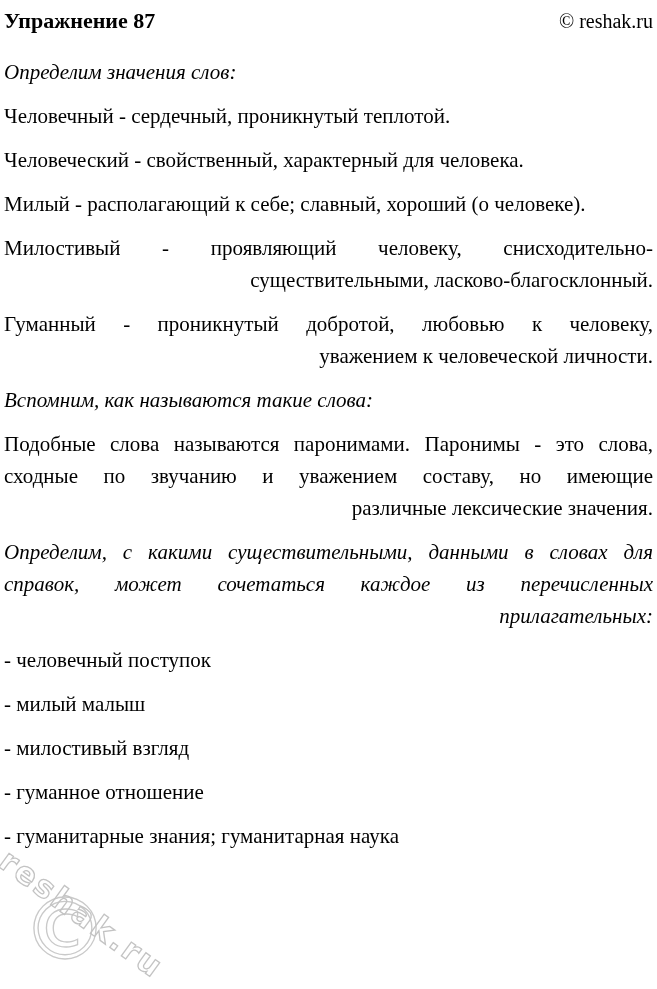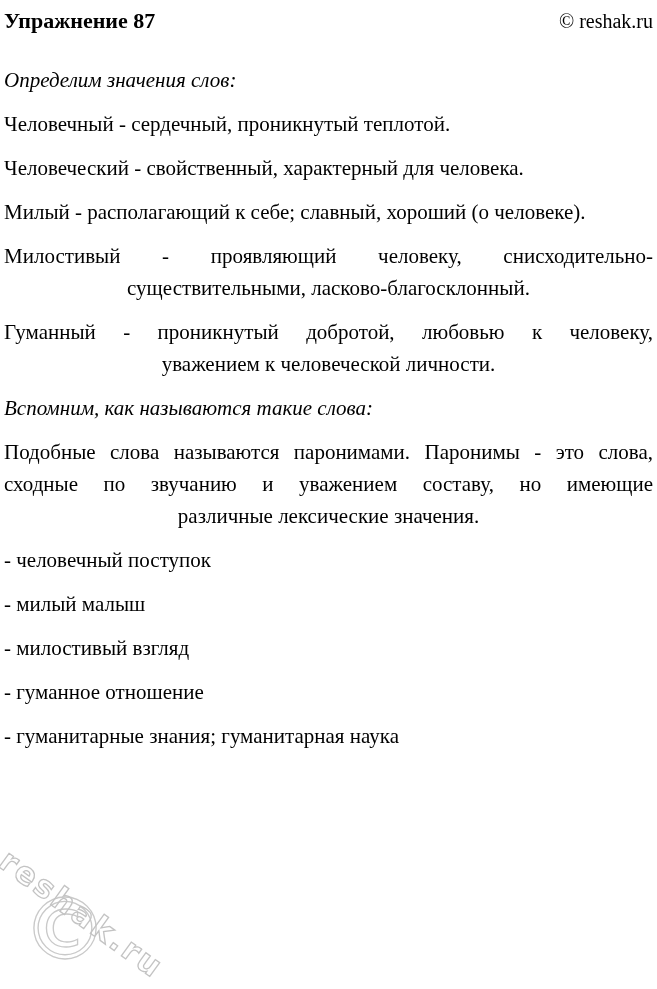--- a/index.html
+++ b/index.html
@@ -17,38 +17,38 @@
   }
   .page {
     position: relative;
     z-index: 1;
     padding: 7px 4px 0 4px;
   }
   .header {
     display: flex;
     justify-content: space-between;
     align-items: flex-start;
-    margin-bottom: 29px;
+    margin-bottom: 21px;
   }
   .title {
     font-size: 22px;
     font-weight: 700;
     line-height: 28px;
   }
   .credit {
     font-size: 20px;
     line-height: 28px;
   }
   .para {
     margin: 0 0 12px 0;
     font-size: 21px;
     line-height: 32px;
   }
   .para.italic { font-style: italic; }
-  .line { text-align: center; }
+  .line { text-align: right; }
   .line.stretch {
     text-align: justify;
     text-align-last: justify;
   }
   
   .watermark {
     position: absolute;
     left: 0; top: 0;
     width: 657px; height: 989px;
     z-index: 2;
@@ -119,20 +119,25 @@
   <p class="para italic">
     <span class="line">Вспомним, как называются такие слова:</span>
   </p>
 
   <p class="para">
     <span class="line stretch" style="display:block">Подобные слова называются паронимами. Паронимы - это слова,</span>
     <span class="line stretch" style="display:block">сходные по звучанию и уважением составу, но имеющие</span>
     <span class="line" style="display:block">различные лексические значения.</span>
   </p>
 
+  <p class="para italic">
+    <span class="line stretch" style="display:block">Определим, с какими существительными, данными в словах для</span>
+    <span class="line stretch" style="display:block">справок, может сочетаться каждое из перечисленных</span>
+    <span class="line" style="display:block">прилагательных:</span>
+  </p>
 
   <p class="para">
     <span class="line">- человечный поступок</span>
   </p>
   <p class="para">
     <span class="line">- милый малыш</span>
   </p>
   <p class="para">
     <span class="line">- милостивый взгляд</span>
   </p>

